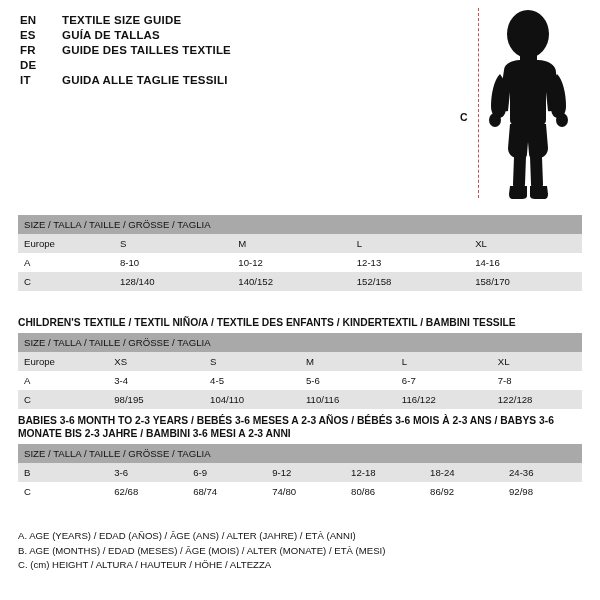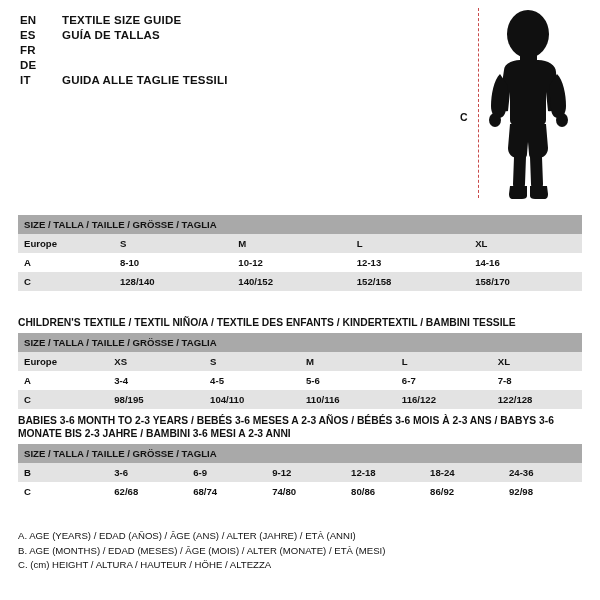--- a/index.html
+++ b/index.html
@@ -94,21 +94,20 @@
     border-collapse: collapse;
     width: 100%;
     table-layout: fixed;
   }
   table.size td {
     font-size: 9.6px;
     color: #111;
     padding: 2px 6px 2px 6px;
     height: 15px;
     vertical-align: middle;
-    font-weight: bold;
   }
   tr.hdr td {
     background: #a9a9a9;
     font-size: 9.6px;
     color: #111;
   }
   tr.band td {
     background: #e3e3e3;
   }
   tr.plain td {
@@ -137,20 +136,21 @@
     <div class="header-row">
       <span class="lang-code">EN</span>
       <span class="lang-title">TEXTILE SIZE GUIDE</span>
     </div>
     <div class="header-row">
       <span class="lang-code">ES</span>
       <span class="lang-title">GUÍA DE TALLAS</span>
     </div>
     <div class="header-row">
       <span class="lang-code">FR</span>
+      <span class="lang-title">GUIDE DES TAILLES TEXTILE</span>
     </div>
     <div class="header-row">
       <span class="lang-code">DE</span>
     </div>
     <div class="header-row">
       <span class="lang-code">IT</span>
       <span class="lang-title">GUIDA ALLE TAGLIE TESSILI</span>
     </div>
   </div>
 

